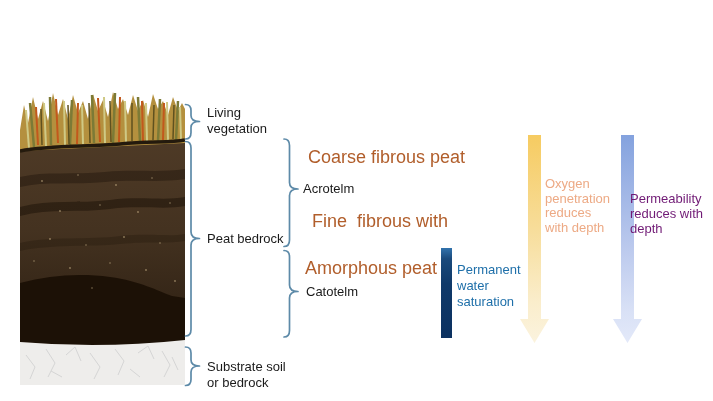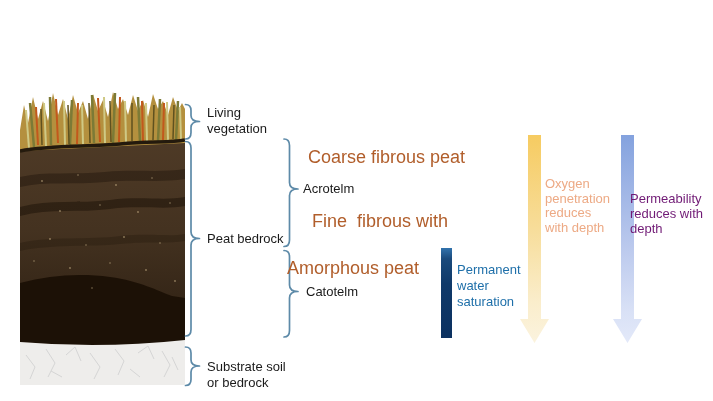--- a/index.html
+++ b/index.html
@@ -132,21 +132,21 @@
     <path d="M284,250.5 Q289.5,250.5 289.5,257 L289.5,285 Q289.5,291.5 298,291.5 Q289.5,291.5 289.5,298 L289.5,330.5 Q289.5,337 284,337"></path>
   </svg>
 
   <div class="abs label" style="left:207px;top:105px;width:78px;">Living vegetation</div>
   <div class="abs label" style="left:207px;top:231px;width:90px;">Peat bedrock</div>
   <div class="abs label" style="left:207px;top:359px;width:92px;">Substrate soil or bedrock</div>
 
   <div class="abs peat-type" style="left:308px;top:150px;">Coarse fibrous peat</div>
   <div class="abs label" style="left:303px;top:181px;">Acrotelm</div>
   <div class="abs peat-type" style="left:312px;top:214px;">Fine  fibrous with</div>
-  <div class="abs peat-type" style="left:287px;top:261px;">Amorphous peat</div>
+  <div class="abs peat-type" style="left:305px;top:261px;">Amorphous peat</div>
   <div class="abs label" style="left:306px;top:284px;">Catotelm</div>
 
   <div class="abs" id="permanent-bar"></div>
   <div class="abs arrow-label" id="permanent-label">Permanent water saturation</div>
 
   <svg class="abs" style="left:519px;top:135px;" width="31" height="210" viewBox="0 0 31 210">
     <defs>
       <linearGradient id="gradY" x1="0" y1="0" x2="0" y2="1">
         <stop offset="0" stop-color="#F6CB61"></stop>
         <stop offset="0.45" stop-color="#F7DD9A"></stop>

